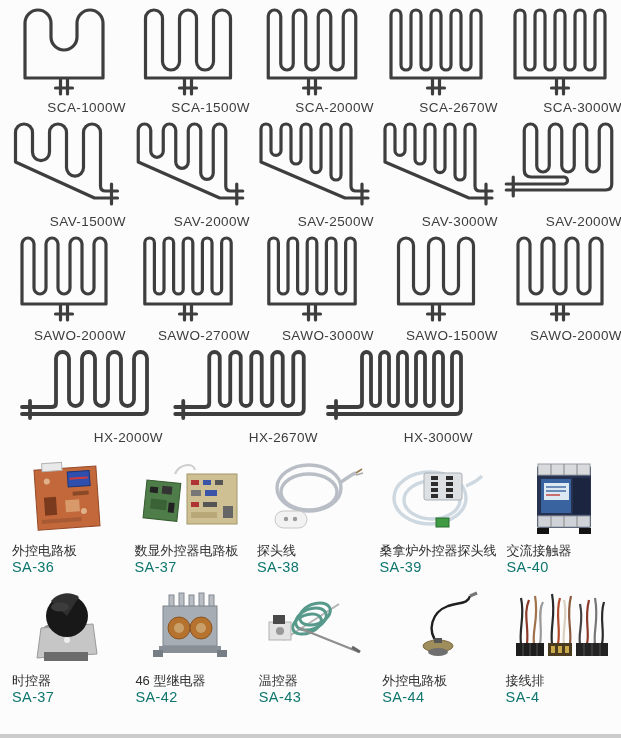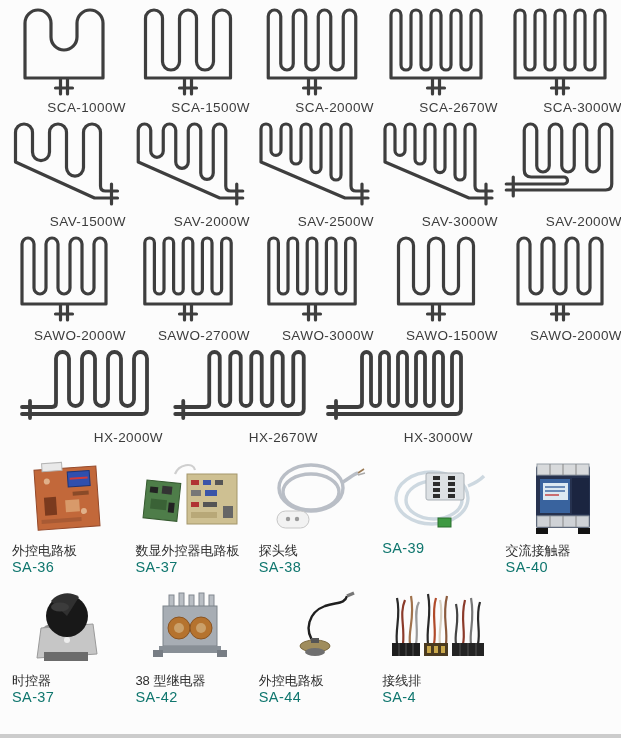--- a/index.html
+++ b/index.html
@@ -223,20 +223,21 @@
             <rect x="66" y="20" width="7" height="4"></rect>
           <rect x="51" y="26" width="7" height="4"></rect>
             <rect x="66" y="26" width="7" height="4"></rect>
           <rect x="51" y="32" width="7" height="4"></rect>
             <rect x="66" y="32" width="7" height="4"></rect>
           <rect x="51" y="38" width="7" height="4"></rect>
             <rect x="66" y="38" width="7" height="4"></rect>
         </g>
         <rect x="56" y="62" width="13" height="9" fill="#3f9a43" stroke="#2a6e2e"></rect>
       </svg>
+      <div class="pname">桑拿炉外控器探头线</div>
       <div class="pcode">SA-39</div>
     </div>
 
     <div class="pcell">
       <svg class="photo" viewBox="0 0 112 84" width="112" height="84">
         <rect x="30" y="10" width="54" height="62" rx="2" fill="#26324f"></rect>
         <rect x="31" y="8" width="52" height="11" fill="#d8dadc" stroke="#98a0a8"></rect>
         <line x1="44" y1="8" x2="44" y2="19" stroke="#888"></line>
         <line x1="57" y1="8" x2="57" y2="19" stroke="#888"></line>
         <line x1="70" y1="8" x2="70" y2="19" stroke="#888"></line>
@@ -285,24 +286,41 @@
         </g>
         <rect x="28" y="20" width="54" height="40" fill="#a7adb4" stroke="#7d838a"></rect>
         <circle cx="44" cy="42" r="11" fill="#b5732f" stroke="#8a5422"></circle>
         <circle cx="44" cy="42" r="5" fill="#caa06a"></circle>
         <circle cx="66" cy="42" r="11" fill="#b5732f" stroke="#8a5422"></circle>
         <circle cx="66" cy="42" r="5" fill="#caa06a"></circle>
         <rect x="24" y="60" width="62" height="7" fill="#888f96"></rect>
         <rect x="18" y="64" width="10" height="7" fill="#777d84"></rect>
         <rect x="82" y="64" width="10" height="7" fill="#777d84"></rect>
       </svg>
-      <div class="pname">38 型继电器</div>
+      <div class="pname">46 型继电器</div>
       <div class="pcode">SA-42</div>
     </div>
 
+    <div class="pcell">
+      <svg class="photo" viewBox="0 0 112 84" width="112" height="84">
+        <line x1="24" y1="54" x2="80" y2="18" stroke="#b3b3b3" stroke-width="2"></line>
+        <g fill="none" stroke="#579a8c" stroke-width="3">
+          <ellipse cx="56" cy="28" rx="16" ry="10" transform="rotate(-22 56 28)"></ellipse>
+          <ellipse cx="52" cy="33" rx="16" ry="10" transform="rotate(-22 52 33)"></ellipse>
+          <ellipse cx="48" cy="38" rx="15" ry="9" transform="rotate(-22 48 38)"></ellipse>
+        </g>
+        <rect x="10" y="36" width="22" height="18" fill="#e3e3e3" stroke="#b1b1b1"></rect>
+        <rect x="14" y="29" width="12" height="9" fill="#4a4a4a"></rect>
+        <circle cx="21" cy="45" r="4" fill="#9a9a9a"></circle>
+        <line x1="40" y1="42" x2="100" y2="66" stroke="#8f8f8f" stroke-width="2.4"></line>
+        <line x1="93" y1="61" x2="101" y2="66" stroke="#666" stroke-width="3"></line>
+      </svg>
+      <div class="pname">温控器</div>
+      <div class="pcode">SA-43</div>
+    </div>
 
     <div class="pcell">
       <svg class="photo" viewBox="0 0 112 84" width="112" height="84">
         <path d="M56 58 C 44 44, 50 26, 66 20 C 78 16, 86 18, 88 10" fill="none" stroke="#1f1f1f" stroke-width="2.4"></path>
         <path d="M88 10 l7 -3" stroke="#777" stroke-width="3.4" fill="none"></path>
         <ellipse cx="56" cy="60" rx="15" ry="6" fill="#a08d5c" stroke="#7c6a40"></ellipse>
         <ellipse cx="56" cy="66" rx="10" ry="4" fill="#6f6f6f"></ellipse>
         <rect x="52" y="52" width="8" height="5" fill="#555"></rect>
       </svg>
       <div class="pname">外控电路板</div>

